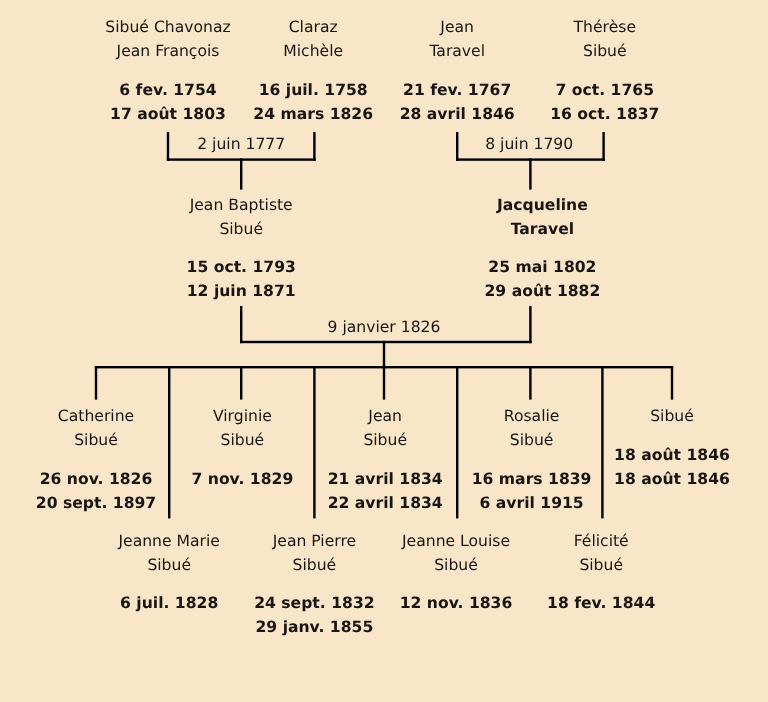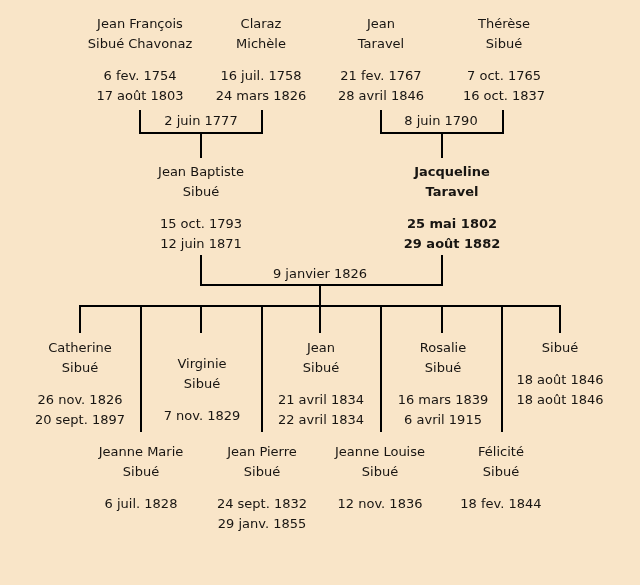--- a/index.html
+++ b/index.html
@@ -20,42 +20,42 @@
     width: 640px; height: 585px;
   }
   .person {
     position: absolute;
     transform: translateX(-50%);
     text-align: center;
     white-space: nowrap;
     font-size: 13px;
     line-height: 20px;
   }
-  .person .pdates { margin-top: 12px; }
+  .person .pdates { margin-top: 12px; font-weight: bold; }
   .person.bold { font-weight: 700; }
   .mlabel {
     position: absolute;
     transform: translateX(-50%);
     white-space: nowrap;
     font-size: 13px;
     line-height: 18px;
   }
   .line { position: absolute; background: var(--line); }
   .line.v { width: 2px; }
   .line.h { height: 2px; }
 </style>
 </head>
 <body>
 
 <div class="tree">
 
   <div class="person" style="left:140px; top:14px">
     <div class="pname">
+      <div>Sibué Chavonaz</div>
       <div>Jean François</div>
-      <div>Sibué Chavonaz</div>
     </div>
     <div class="pdates">
       <div>6 fev. 1754</div>
       <div>17 août 1803</div>
     </div>
   </div>
 
   <div class="person" style="left:261px; top:14px">
     <div class="pname">
       <div>Claraz</div>
@@ -144,21 +144,21 @@
     <div class="pname">
       <div>Catherine</div>
       <div>Sibué</div>
     </div>
     <div class="pdates">
       <div>26 nov. 1826</div>
       <div>20 sept. 1897</div>
     </div>
   </div>
 
-  <div class="person" style="left:202px; top:354px">
+  <div class="person" style="left:202px; top:338px">
     <div class="pname">
       <div>Virginie</div>
       <div>Sibué</div>
     </div>
     <div class="pdates">
       <div>7 nov. 1829</div>
       <div></div>
     </div>
   </div>
 

